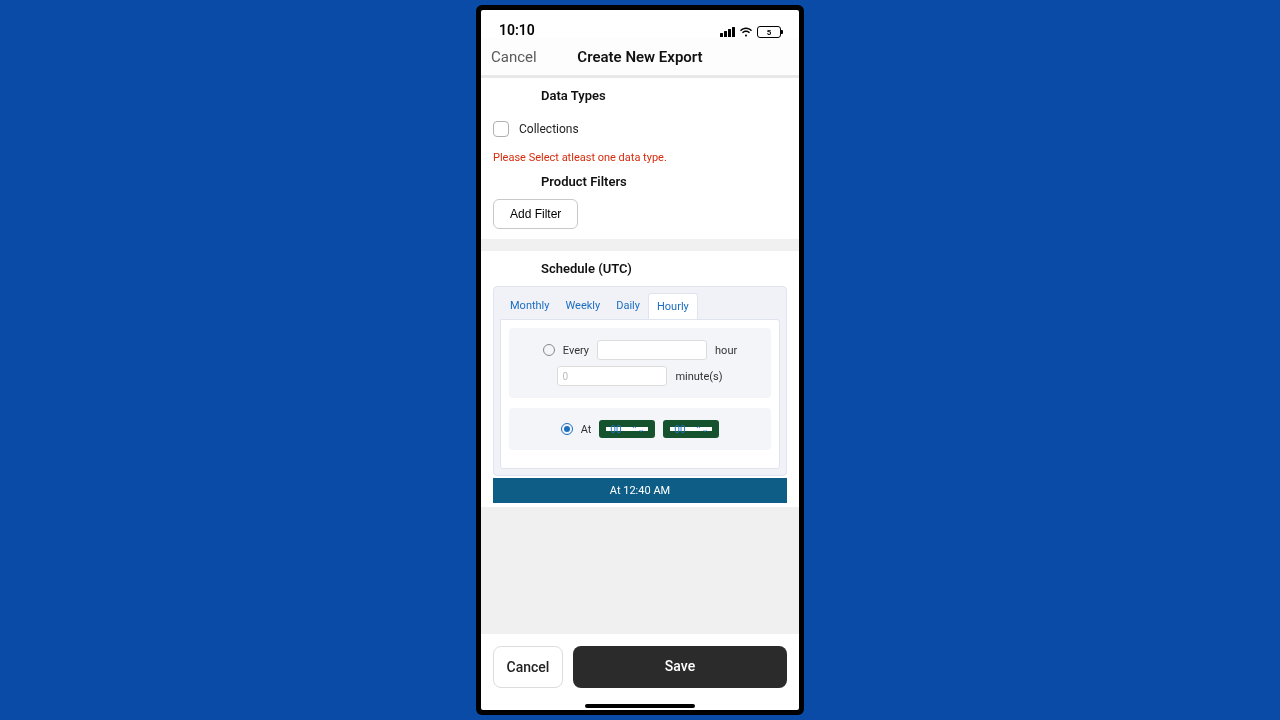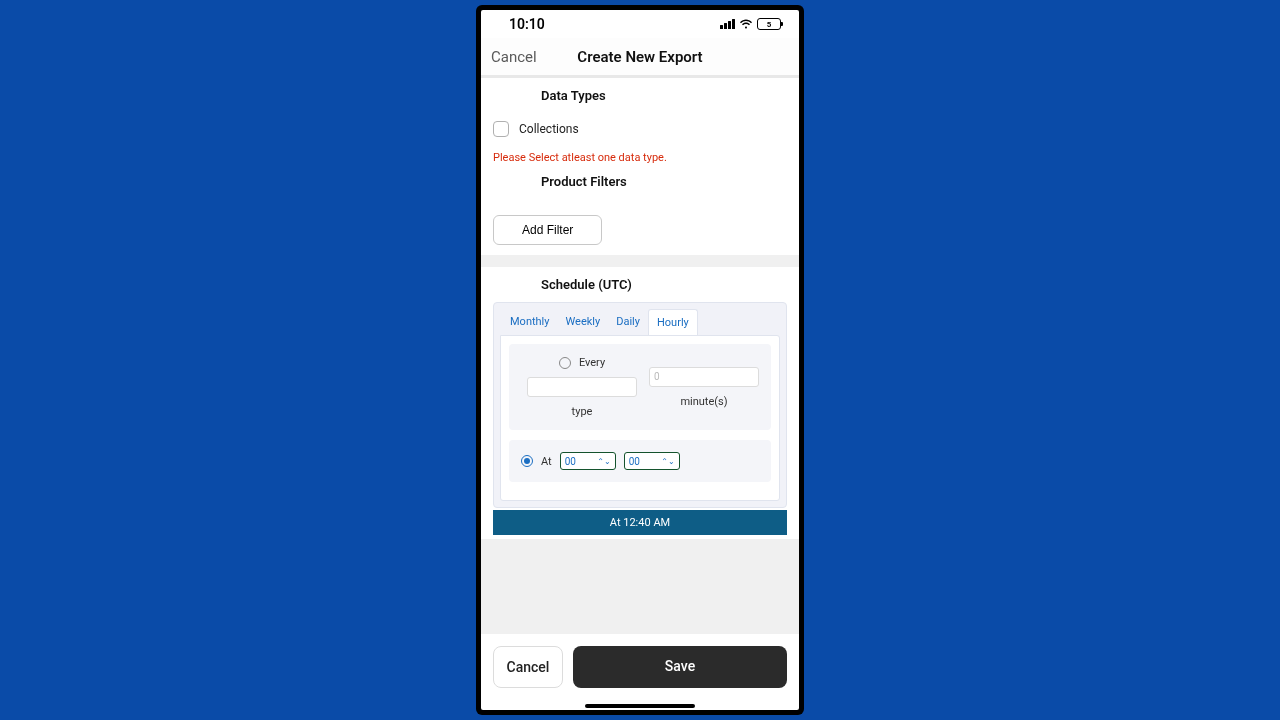--- a/index.html
+++ b/index.html
@@ -27,26 +27,25 @@
     background: #fff;
     border-radius: 2px;
     overflow: hidden;
     display: flex;
     flex-direction: column;
   }
   .status-bar {
     height: 28px;
     display: flex;
     justify-content: space-between;
-    align-items: center;
+    align-items: flex-end;
     padding: 0 18px;
     font-size: 14px;
     font-weight: 600;
     color: #000;
-    margin-left: 10px;
   }
   .status-right { display: flex; align-items: center; gap: 4px; }
   .bars { display: flex; align-items: flex-end; gap: 1px; }
   .bars span { width: 3px; background: #000; display: inline-block; border-radius: 0.5px; }
   .bars span:nth-child(1){height:4px}.bars span:nth-child(2){height:6px}.bars span:nth-child(3){height:8px}.bars span:nth-child(4){height:10px}
   .wifi { width:14px; height:10px; position:relative; font-size:12px; line-height:10px;}
   .battery { width: 24px; height: 12px; border: 1.5px solid #000; border-radius: 3px; position: relative; display:flex; align-items:center; justify-content:center; font-size:8px; font-weight:700;}
   .battery::after { content:''; position:absolute; right:-3px; top:3px; width:2px; height:4px; background:#000; border-radius:0 1px 1px 0;}
   .nav-bar {
     height: 38px;
@@ -96,22 +95,22 @@
   .chk {
     width: 16px;
     height: 16px;
     border: 1.5px solid #b0b0b0;
     border-radius: 4px;
     flex-shrink: 0;
   }
   .chk-label { font-size: 12px; color: #222; }
   .err { color: #d72c0d; font-size: 11px; margin-top: 6px; }
   .add-filter-btn {
-    margin-top: 16px;
-    padding: 7px 28px;
+    margin-top: 0;
+    padding: 7px 16px;
     border: 1px solid #c8c8c8;
     background: #fff;
     border-radius: 6px;
     font-size: 12px;
     cursor: pointer;
   }
   .sched-box {
     border: 1px solid #e0e4ee;
     border-radius: 4px;
     background: #f1f2f8;
@@ -140,21 +139,21 @@
     margin: 0 6px 6px 6px;
     padding: 8px;
     border-radius: 0 3px 3px 3px;
   }
   .opt-card {
     background: #f4f5f9;
     border-radius: 4px;
     padding: 12px;
     margin-bottom: 10px;
     display: flex;
-    flex-direction: row;
+    flex-direction: column;
     align-items: center;
     gap: 6px;
   }
   .opt-row {
     display: flex;
     align-items: center;
     gap: 8px;
     font-size: 11px;
     color: #333;
     flex-wrap: wrap;
@@ -166,21 +165,21 @@
   }
   .radio.checked { border-color: #1b6ec2; }
   .radio.checked::after { content:''; width:6px; height:6px; background:#1b6ec2; border-radius:50%; }
   .mini-input {
     width: 110px; height: 20px; border: 1px solid #dcdcdc; border-radius: 3px;
     background:#fff; font-size:10px; padding:0 4px; color:#bbb;
   }
   .mini-input.small { width: 110px; }
   .mini-input.placeholder { display:flex; align-items:center; }
   .sel {
-    width: 56px; height: 18px; border:1px solid #14532d; border-radius:3px;
+    width: 56px; height: 18px; border:7px solid #14532d; border-radius:3px;
     background:#fff; font-size:10px; color:#1b6ec2; display:flex; align-items:center;
     justify-content:space-between; padding:0 4px;
   }
   .sel .arr { font-size:8px; color:#1b6ec2; }
   .summary-bar {
     background: #0e5d86;
     color: #fff;
     text-align: center;
     font-size: 11px;
     padding: 6px 0;
@@ -278,21 +277,21 @@
             <div class="tab">Daily</div>
             <div class="tab active">Hourly</div>
           </div>
           <div class="tab-body">
 
             <div class="opt-card">
               <div class="opt-row">
                 <span class="radio"></span>
                 <span>Every</span>
                 <span class="mini-input"></span>
-                <span>type</span>
+                <span>hour</span>
               </div>
               <div class="opt-row">
                 <span class="mini-input small placeholder">
                     <span>0</span>
                   </span>
                 <span>minute(s)</span>
               </div>
             </div>
 
             <div class="opt-card">

